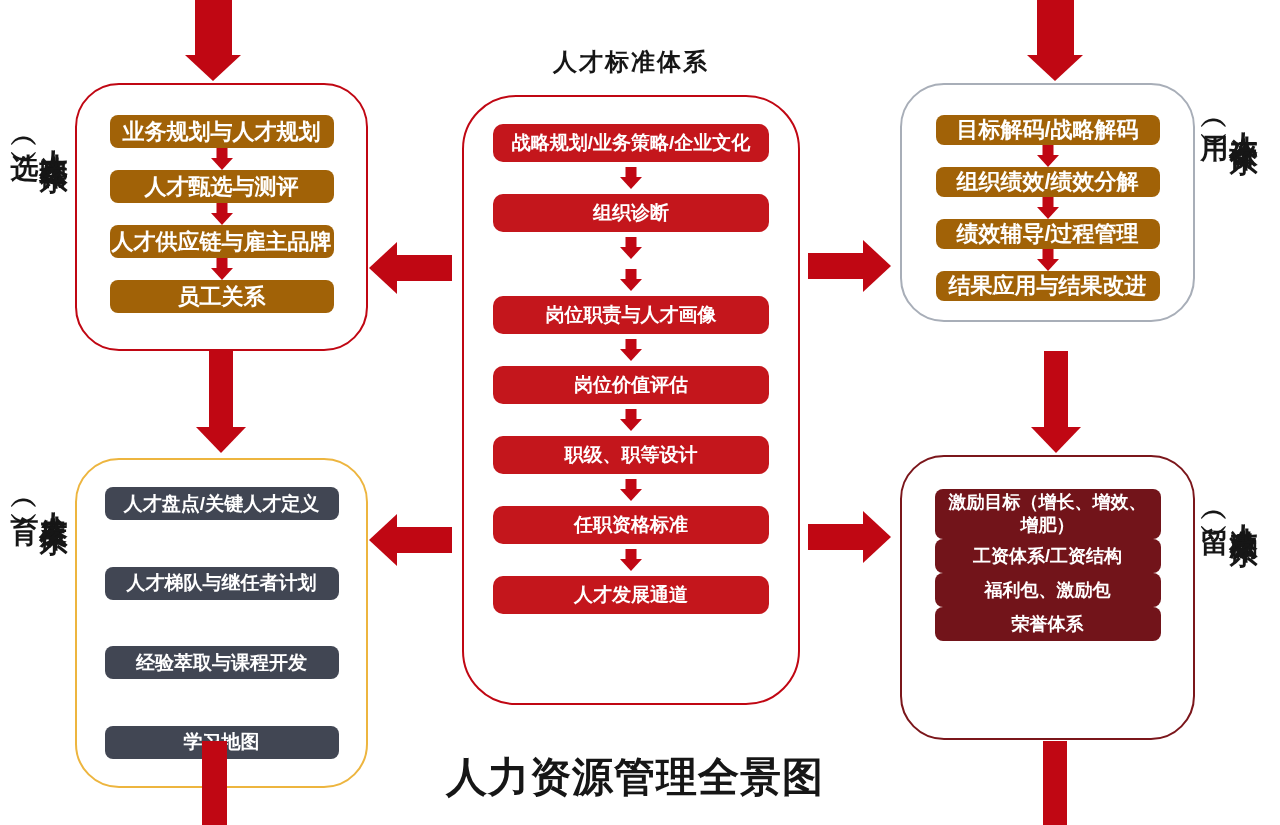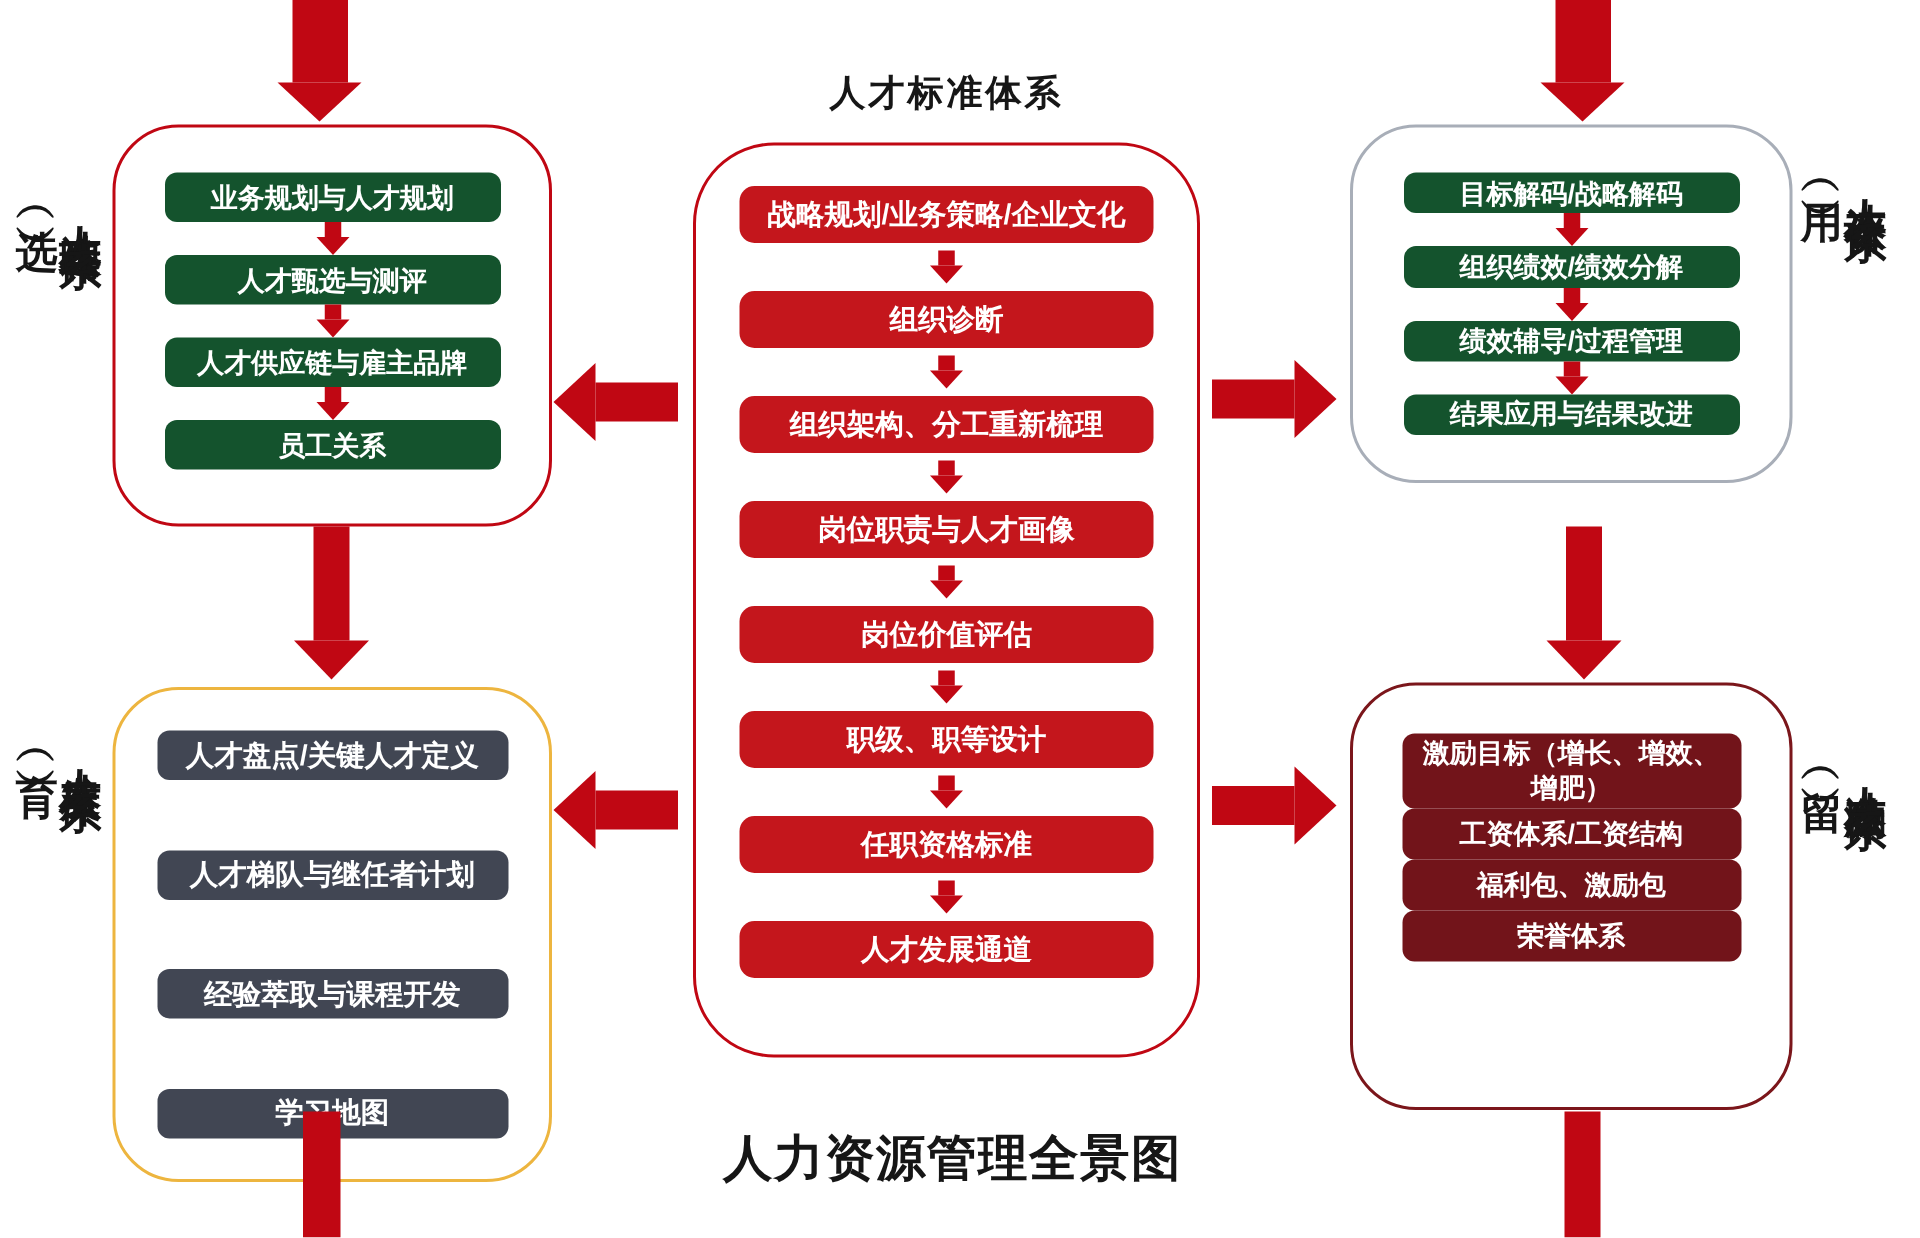--- a/index.html
+++ b/index.html
@@ -8,21 +8,21 @@
 
   
   .panel{position:absolute;background:#fff;box-sizing:border-box;display:flex;flex-direction:column;align-items:center;}
   #left-top-panel{left:75px;top:83px;width:293px;height:268px;border:2.5px solid #c00713;border-radius:44px;padding:30px 0;}
   #center-panel{left:462px;top:95px;width:338px;height:610px;border:2.5px solid #c00713;border-radius:54px;padding:27px 0;}
   #right-top-panel{left:900px;top:83px;width:295px;height:239px;border:2.5px solid #a8aeb8;border-radius:44px;padding:30px 0;}
   #left-bottom-panel{left:75px;top:458px;width:293px;height:330px;border:2.5px solid #edb53f;border-radius:44px;padding:27px 0;justify-content:space-between;}
   #right-bottom-panel{left:900px;top:455px;width:295px;height:285px;border:2.5px solid #7b161b;border-radius:44px;padding:32px 0;}
 
   
-  .rbox{background:#14532d;color:#fff;font-weight:bold;font-size:18px;width:224px;height:33px;
+  .rbox{background:#a16207;color:#fff;font-weight:bold;font-size:22px;width:224px;height:33px;
         display:flex;align-items:center;justify-content:center;border-radius:8px;white-space:nowrap;}
   .cbox{background:#c4161c;color:#fff;font-weight:bold;font-size:19px;width:276px;height:38px;
         display:flex;align-items:center;justify-content:center;border-radius:10px;white-space:nowrap;}
   .dbox{background:#414653;color:#fff;font-weight:bold;font-size:19px;width:234px;height:33px;
         display:flex;align-items:center;justify-content:center;border-radius:8px;white-space:nowrap;}
   .mbox{background:#72141a;color:#fff;font-weight:bold;font-size:18px;width:226px;min-height:34px;
         display:flex;align-items:center;justify-content:center;border-radius:8px;text-align:center;line-height:23px;padding:2px 6px;box-sizing:border-box;}
 
   
   .mini-arrow{position:relative;width:50px;height:22px;flex:0 0 auto;}
@@ -42,21 +42,21 @@
   .side-label{position:absolute;writing-mode:vertical-rl;text-orientation:mixed;font-weight:bold;color:#161616;
         font-size:28px;line-height:29px;letter-spacing:3px;}
   .side-label .tag{margin-top:0;}
   #label-left-top{left:10px;top:128px;}
   #label-left-bottom{left:10px;top:490px;}
   #label-right-top{left:1200px;top:110px;}
   #label-right-bottom{left:1200px;top:502px;}
 
   
   #center-title{position:absolute;left:462px;top:46px;width:338px;text-align:center;font-size:24px;font-weight:bold;color:#161616;letter-spacing:2px;}
-  #bottom-title{position:absolute;left:400px;top:750px;width:470px;text-align:center;font-size:33px;font-weight:bold;color:#161616;letter-spacing:1px;}
+  #bottom-title{position:absolute;left:400px;top:750px;width:470px;text-align:center;font-size:41px;font-weight:bold;color:#161616;letter-spacing:1px;}
 </style>
 </head>
 <body>
 
 <div id="stage">
 
   <div id="center-title">人才标准体系</div>
   <div id="bottom-title">人力资源管理全景图</div>
 
   <div class="side-label" id="label-left-top">
@@ -84,21 +84,20 @@
     <div class="rbox">人才供应链与雇主品牌</div>
     <div class="mini-arrow"></div>
     <div class="rbox">员工关系</div>
   </div>
 
   <div class="panel" id="center-panel">
     <div class="cbox">战略规划/业务策略/企业文化</div>
     <div class="mini-arrow"></div>
     <div class="cbox">组织诊断</div>
     <div class="mini-arrow"></div>
-    <div class="cbox">组织架构、分工重新梳理</div>
     <div class="mini-arrow"></div>
     <div class="cbox">岗位职责与人才画像</div>
     <div class="mini-arrow"></div>
     <div class="cbox">岗位价值评估</div>
     <div class="mini-arrow"></div>
     <div class="cbox">职级、职等设计</div>
     <div class="mini-arrow"></div>
     <div class="cbox">任职资格标准</div>
     <div class="mini-arrow"></div>
     <div class="cbox">人才发展通道</div>

